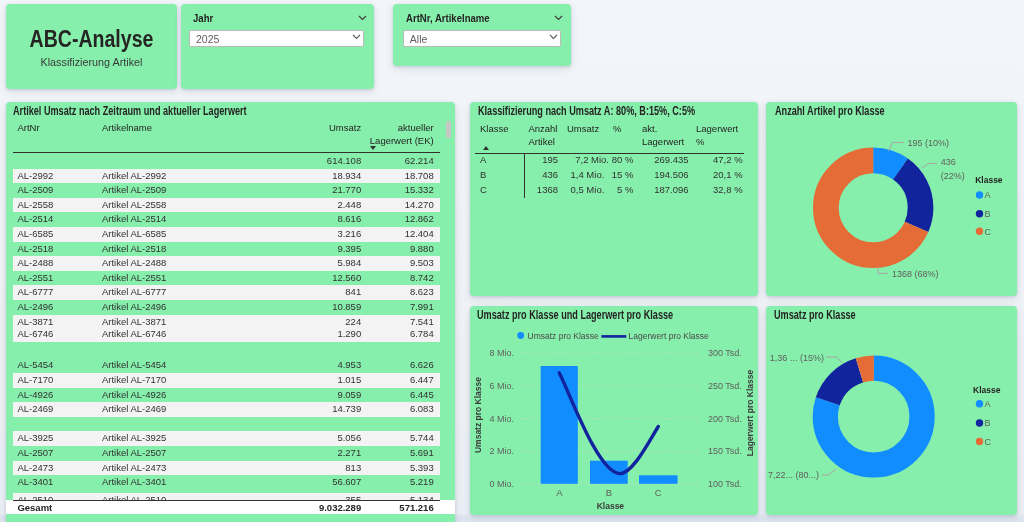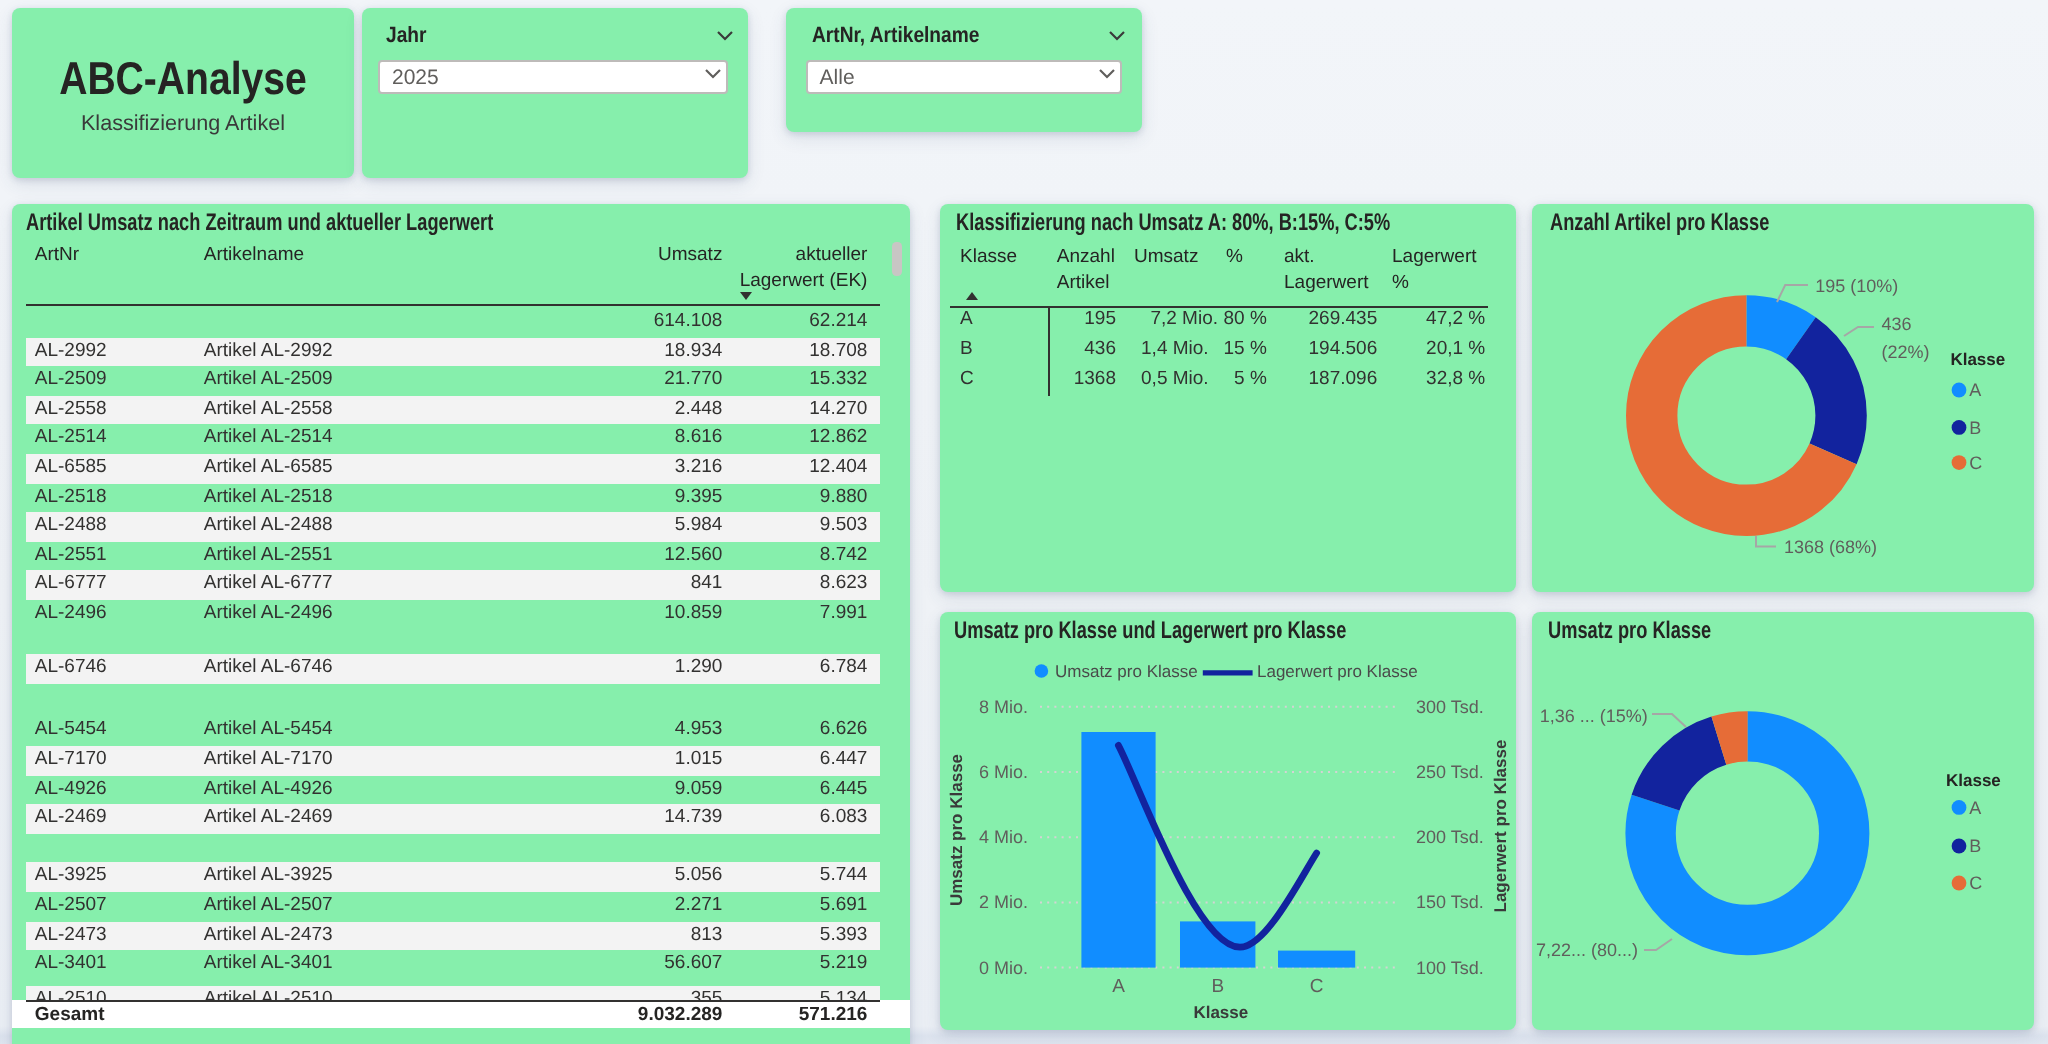--- a/index.html
+++ b/index.html
@@ -134,20 +134,26 @@
       <span class="tc1">AL-6777</span>
       <span class="tc2">Artikel AL-6777</span>
       <span class="tc3">841</span>
       <span class="tc4">8.623</span>
     </div>
 <div class="tr" style="top:198.0px">
       <span class="tc1">AL-2496</span>
       <span class="tc2">Artikel AL-2496</span>
       <span class="tc3">10.859</span>
       <span class="tc4">7.991</span>
+    </div>
+<div class="tr striped" style="top:212.6px">
+      <span class="tc1">AL-3871</span>
+      <span class="tc2">Artikel AL-3871</span>
+      <span class="tc3">224</span>
+      <span class="tc4">7.541</span>
     </div>
 <div class="tr striped" style="top:225px">
       <span class="tc1">AL-6746</span>
       <span class="tc2">Artikel AL-6746</span>
       <span class="tc3">1.290</span>
       <span class="tc4">6.784</span>
     </div>
 <div class="tr" style="top:256.4px">
       <span class="tc1">AL-5454</span>
       <span class="tc2">Artikel AL-5454</span>

